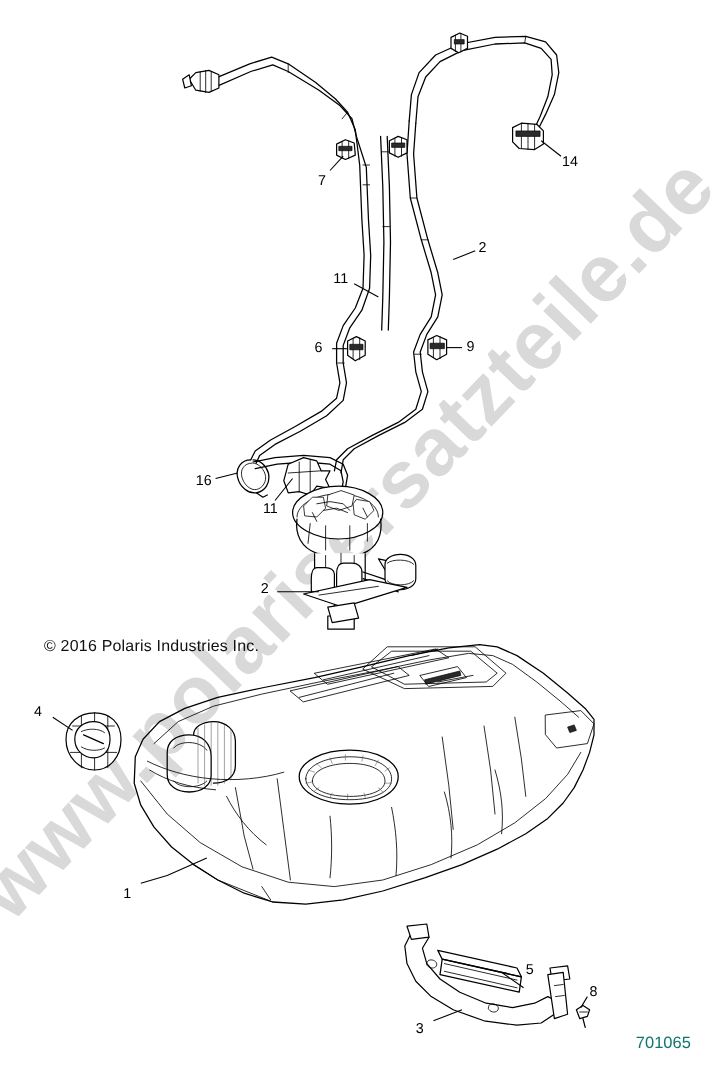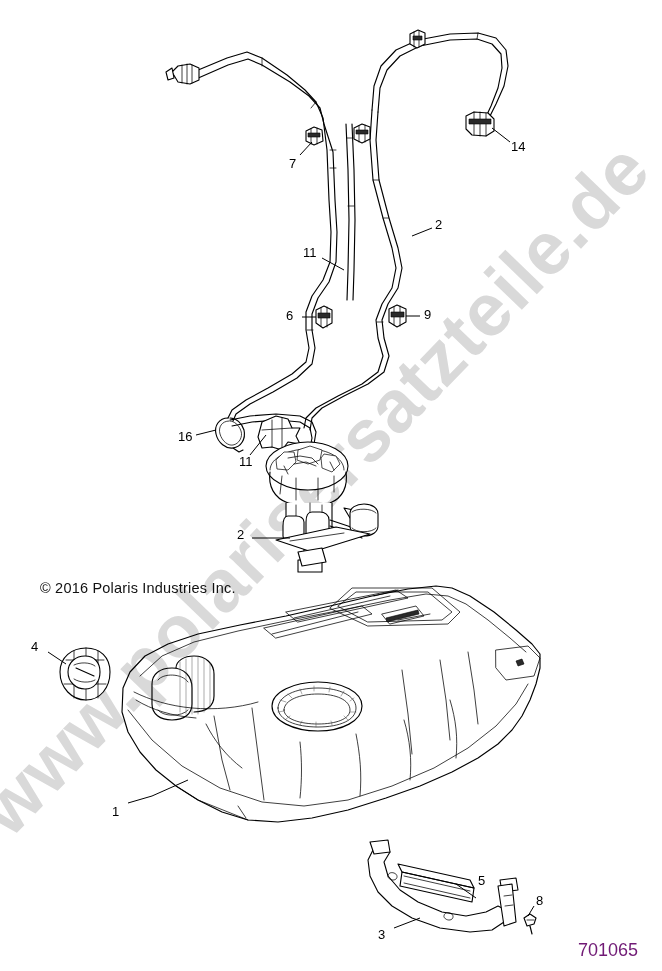--- a/index.html
+++ b/index.html
@@ -4,21 +4,21 @@
 <style>
   html,body{margin:0;padding:0;background:#fff;}
   body{width:662px;height:971px;position:relative;overflow:hidden;
        font-family:"Liberation Sans", sans-serif;color:#000;}
   #diagram-root{position:absolute;left:0;top:0;width:662px;height:971px;}
   .layer{position:absolute;left:0;top:0;width:662px;height:971px;}
   .callout{position:absolute;font-size:13px;font-weight:400;color:#000;
            font-family:"Liberation Sans", sans-serif;line-height:1;white-space:nowrap;}
   #copyright{position:absolute;left:40px;top:580px;font-size:14.5px;
              color:#111;letter-spacing:.2px;white-space:nowrap;}
-  #partnumber{position:absolute;left:578px;top:940px;font-size:18px;color:#701a75;
+  #partnumber{position:absolute;left:578px;top:940px;font-size:15px;color:#0f766e;
               white-space:nowrap;}
   #watermark{position:absolute;left:-10px;top:80px;width:680px;height:860px;
              pointer-events:none;}
   #watermark text{fill:#d9d9d9;font-family:"Liberation Sans", sans-serif;
                   font-weight:700;font-size:74px;letter-spacing:1px;}
   svg{display:block;overflow:visible;}
   .ln{fill:none;stroke:#000;stroke-width:1.15;stroke-linecap:round;stroke-linejoin:round;}
   .ln-t{fill:none;stroke:#000;stroke-width:.75;stroke-linecap:round;stroke-linejoin:round;}
   .ln-f{fill:none;stroke:#555;stroke-width:.5;stroke-linecap:round;stroke-linejoin:round;}
   .fillw{fill:#fff;stroke:#000;stroke-width:1.1;stroke-linejoin:round;}

